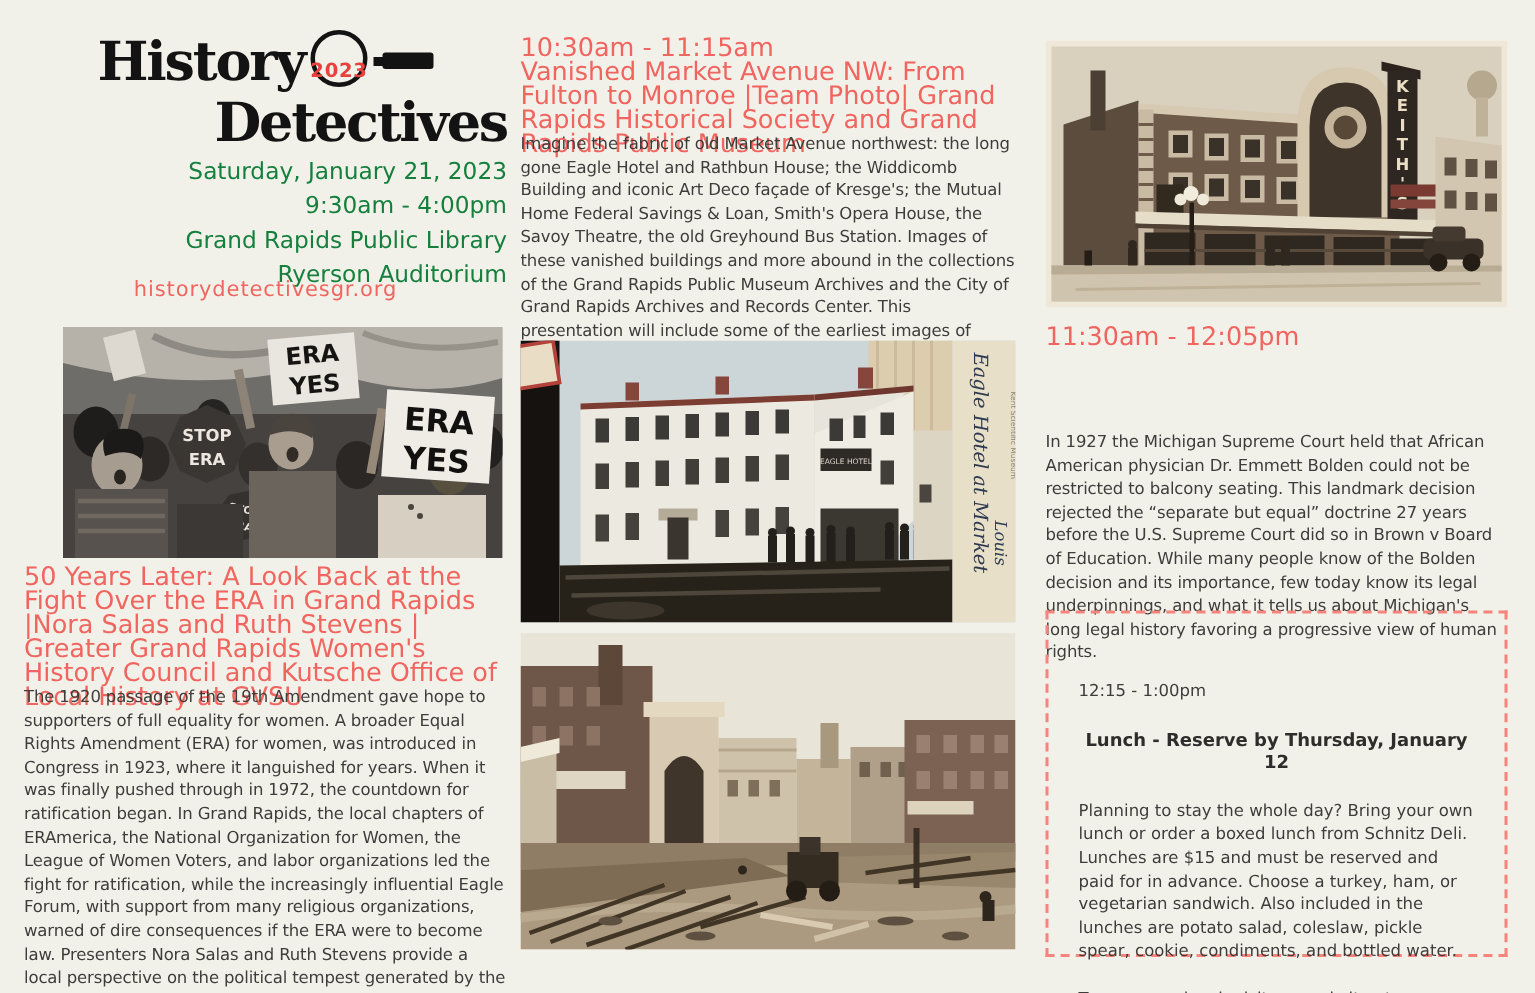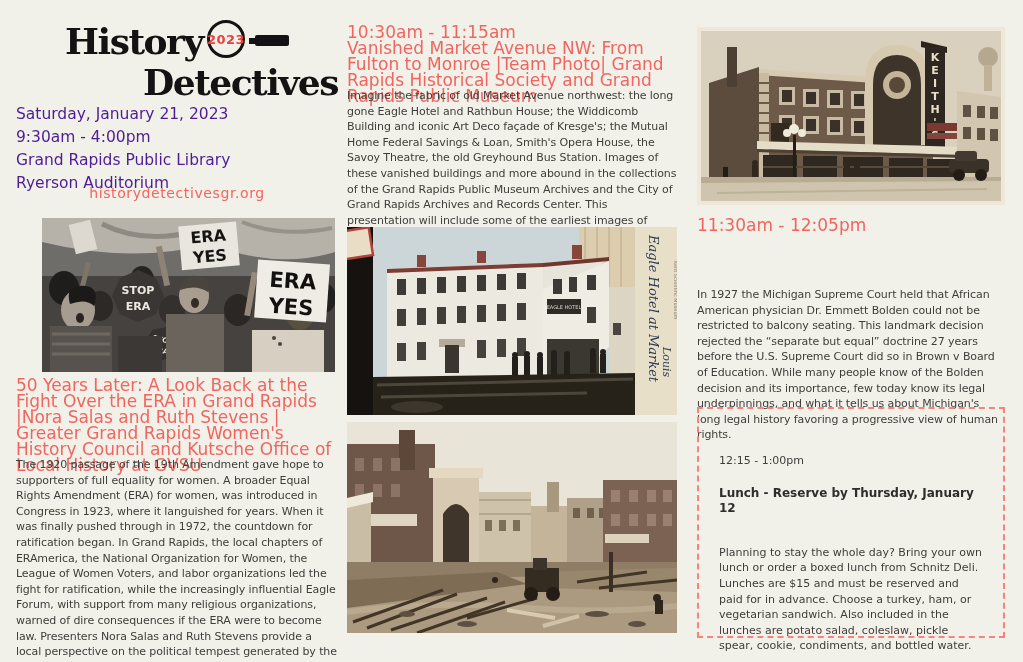--- a/index.html
+++ b/index.html
@@ -19,43 +19,43 @@
 
   
   .logo-row { display:flex; align-items:center; justify-content:center; gap:4px; }
   .logo-word {
     font-family:"DejaVu Serif","Liberation Serif",serif;
     font-weight:bold; font-size:36px; letter-spacing:-1.5px; color:#131313; line-height:1;
   }
   .magnifier { position:relative; width:82px; height:42px; }
   .lens {
     position:absolute; left:0; top:0; width:38px; height:38px; border-radius:50%;
-    border:3px solid #131313; display:flex; align-items:center; justify-content:center;
+    border:3px solid #131313; display:flex; align-items:flex-end; justify-content:center;
     background:transparent;
   }
   .lens-year { font-size:13px; font-weight:bold; color:#e8413e; letter-spacing:0.5px; }
   .handle-nub { position:absolute; left:42px; top:18px; width:8px; height:6px; background:#131313; }
   .handle-bar { position:absolute; left:48px; top:15px; width:34px; height:11px; background:#131313; border-radius:2px; }
   .logo-word2-row { text-align:right; margin-top:2px; }
 
   
-  .date-block { width:100%; text-align:left; font-size:15.5px; line-height:23px; color:#4c1d95; }
+  .date-block { width:100%; text-align:right; font-size:15.5px; line-height:23px; color:#15803d; }
   .website { width:100%; text-align:center; font-size:14px; letter-spacing:0.6px; color:#f0655f; }
 
   
   .sess-head { font-size:17px; line-height:16px; color:#f0655f; }
   .sess-body { font-size:11px; line-height:15.6px; letter-spacing:-0.1px; color:#3e3d3b; }
 
   
   .lunch-box {
     border:2px dashed #f5847c; width:308px; height:231px;
     padding:44px 20px 0 20px; font-size:11px; line-height:15.6px; color:#3e3d3b;
   }
   .lunch-time { margin-bottom:17px; }
-  .lunch-title { font-weight:bold; font-size:12px; margin-bottom:28px; color:#2e2d2b; }
+  .lunch-title { font-weight:bold; font-size:12px; margin-bottom:16px; color:#2e2d2b;text-align:center; }
   .lunch-desc { margin-bottom:16px; }
   .lunch-site { font-weight:bold; color:#2e2d2b; }
 
   .photo { display:block; }
 </style>
 </head>
 <body>
 
 <div class="page">
 

